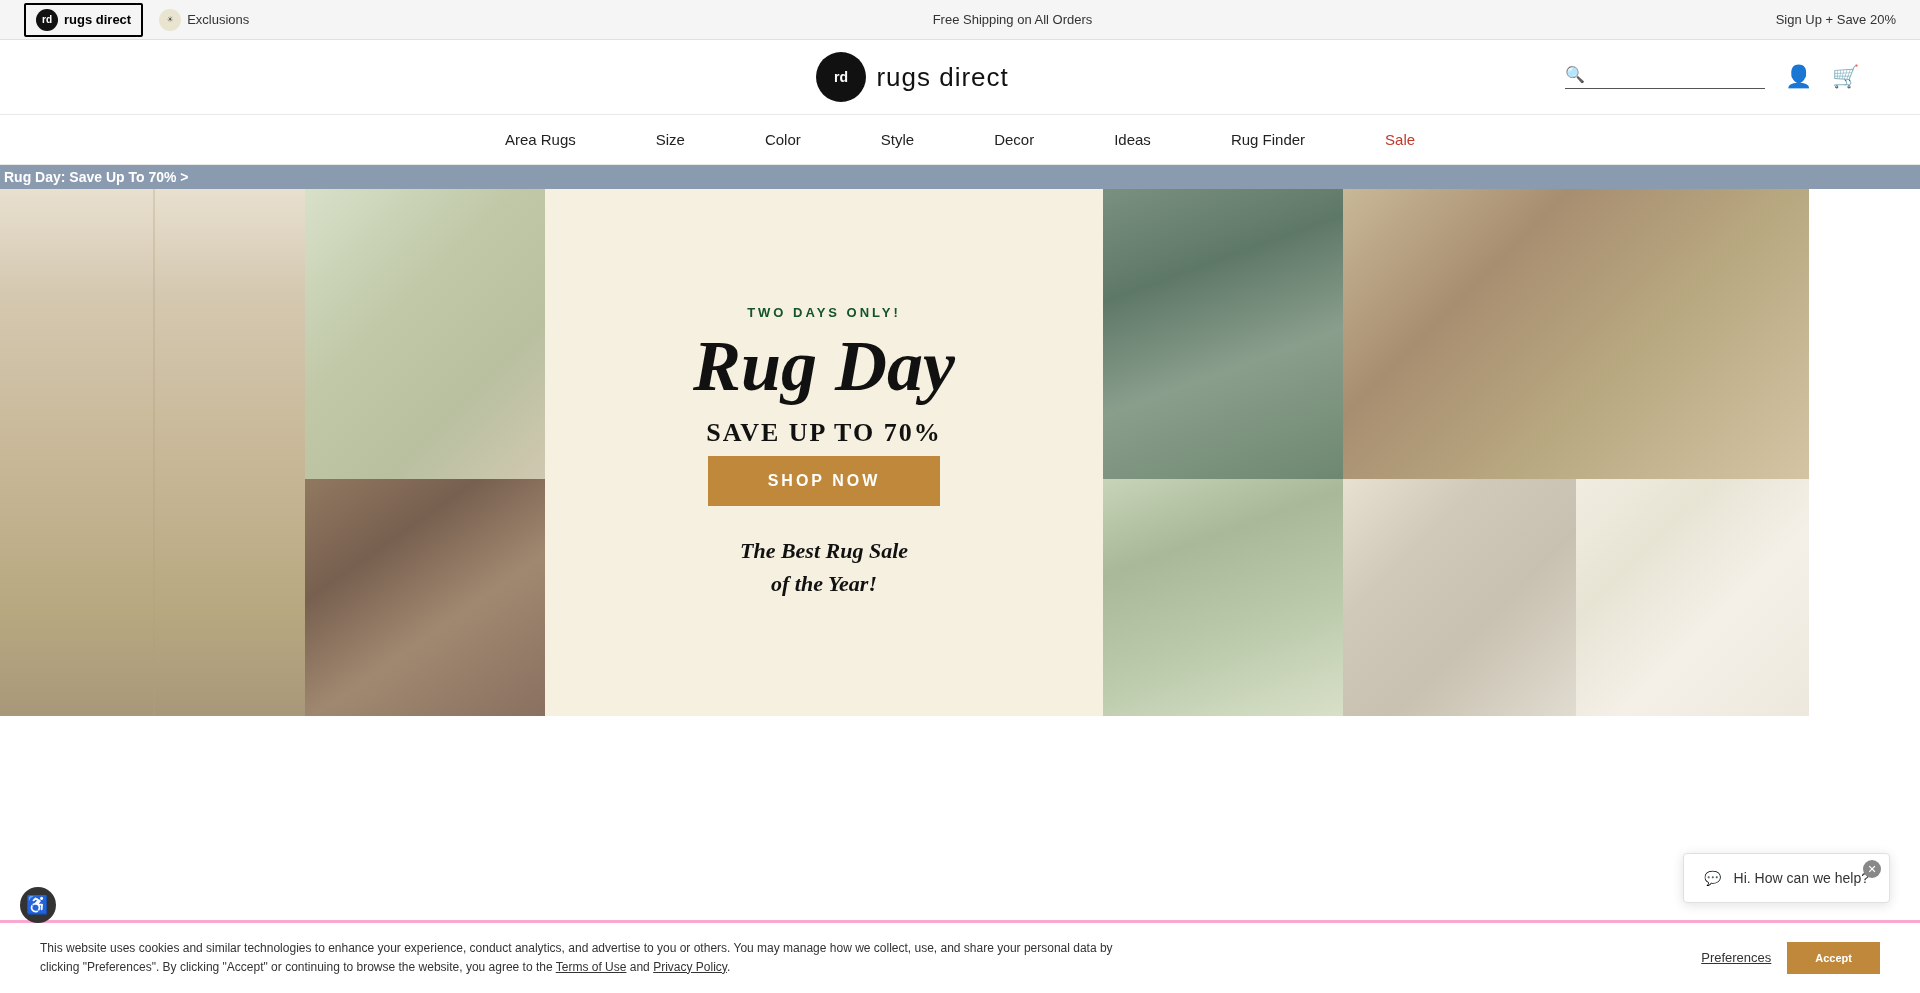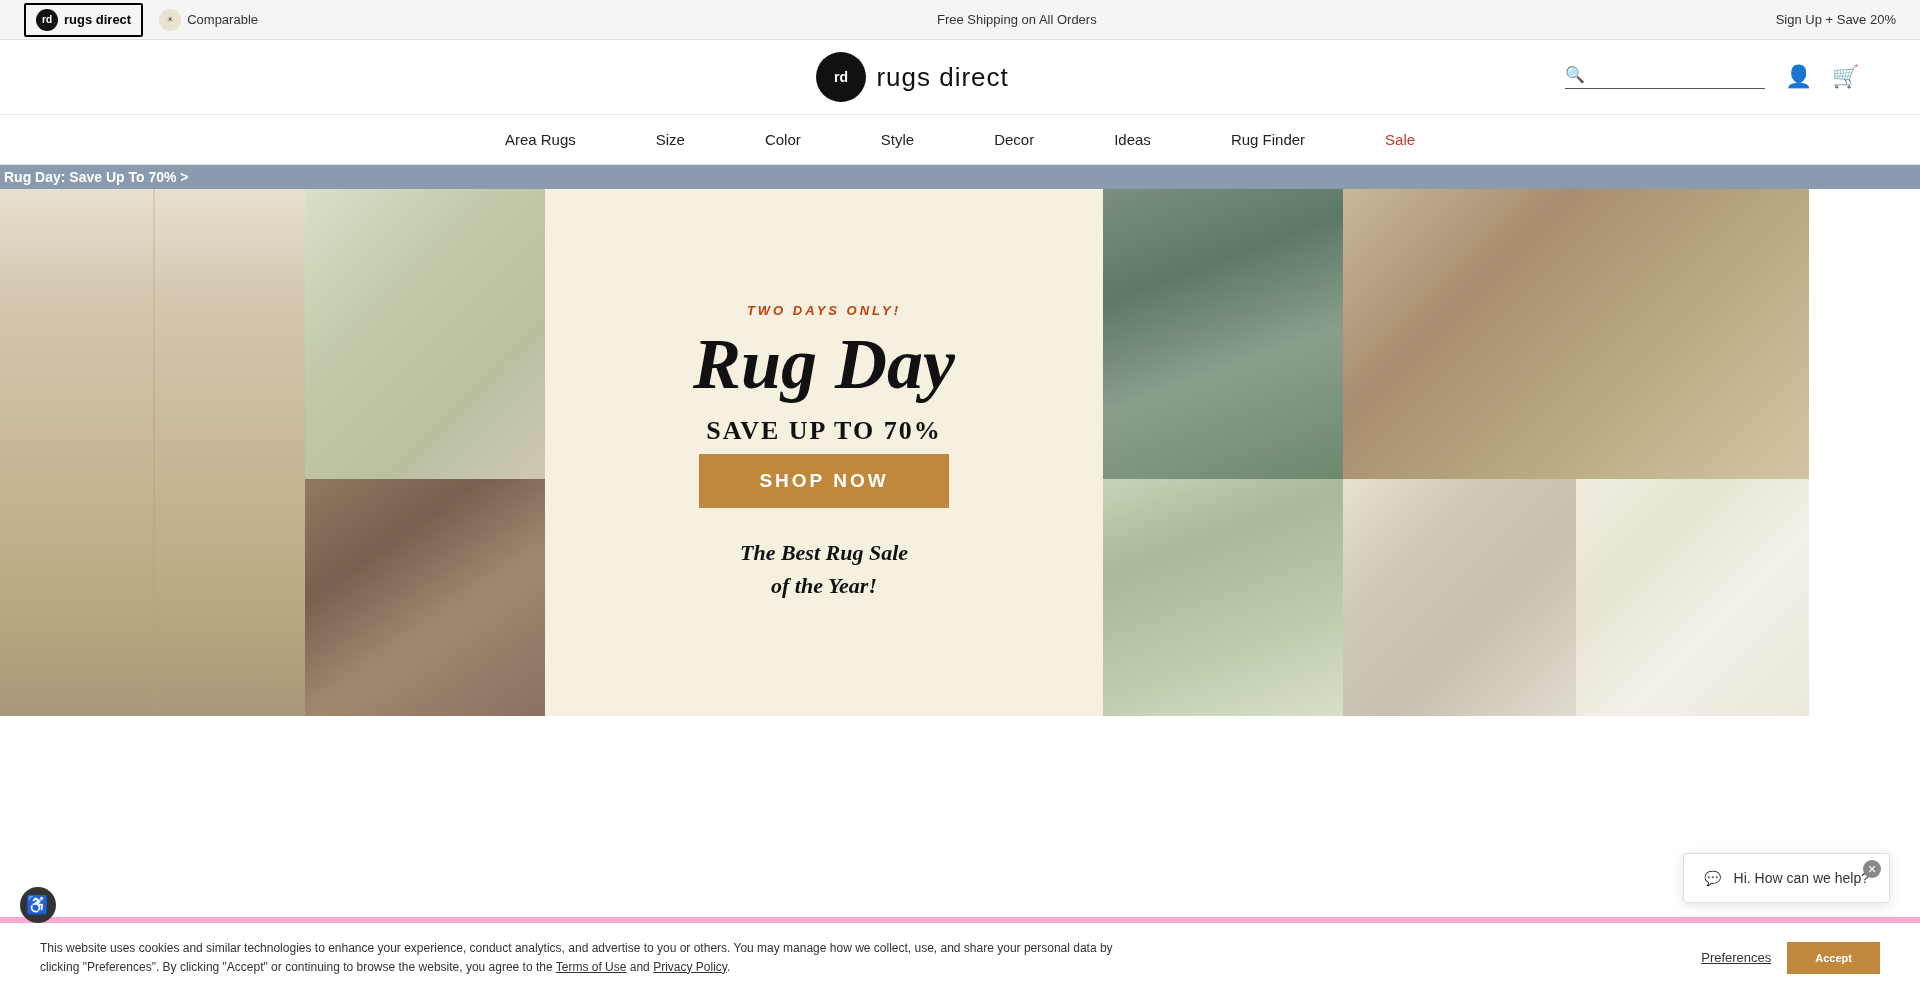--- a/index.html
+++ b/index.html
@@ -149,22 +149,22 @@
       background: linear-gradient(135deg, #e8e0d0 0%, #d0c8b8 30%, #e4dcd0 60%, #f0e8d8 100%);
     }
     
     .img-sideboard {
       grid-column: 6; grid-row: 2;
       background: linear-gradient(135deg, #f0ece0 0%, #e0dcc8 30%, #f4f0e4 60%, #e8e4d8 100%);
     }
 
     
     .promo-eyebrow {
-      font-size: 13px; letter-spacing: 3px; color: #c2410c;
-      font-weight: 600; text-transform: uppercase; margin-bottom: 10px; font-style: italic;
+      font-size: 13px; letter-spacing: 3px; color: #14532d;
+      font-weight: 600; text-transform: uppercase; margin-bottom: 10px;
     }
     .promo-title {
       font-family: 'Georgia', serif;
       font-size: 72px;
       font-style: italic;
       font-weight: 700;
       color: #111;
       line-height: 1;
       margin-bottom: 16px;
       font-family: cursive;
@@ -174,41 +174,41 @@
       color: #111; margin-bottom: 8px; font-family: Liberation Serif, serif;
     }
     .promo-fine {
       font-size: 12px; color: #555; margin-bottom: 28px; line-height: 1.6;
     }
     .shop-now-btn {
       background: #c0883a;
       color: #fff;
       border: none;
       padding: 16px 60px;
-      font-size: 19px;
+      font-size: 16px;
       font-weight: 700;
       letter-spacing: 3px;
       cursor: pointer;
       text-transform: uppercase;
       margin-bottom: 28px;
     }
     .promo-tagline {
       font-style: italic;
       font-size: 22px;
       color: #111;
       line-height: 1.5;
       font-family: Georgia, serif;
       font-weight: bold;
     }
 
     
     .cookie-bar {
       position: fixed; bottom: 0; left: 0; right: 0;
       background: #fff;
-      border-top: 6px solid #f9a8d4;
+      border-top: 3px solid #f9a8d4;
       padding: 16px 40px;
       display: flex; align-items: center; justify-content: space-between;
       font-size: 12px; color: #333;
       z-index: 1000;
     }
     .cookie-text { max-width: 1100px; line-height: 1.6; }
     .cookie-text a { color: #333; }
     .cookie-actions { display: flex; gap: 16px; align-items: center; flex-shrink: 0; }
     .pref-btn {
       background: transparent; border: none;
@@ -297,21 +297,21 @@
 <body>
 
 <div class="top-bar">
   <div class="top-bar-left">
     <div class="top-bar-brand">
       <div class="brand-logo-circle">rd</div>
       <span>rugs direct</span>
     </div>
     <div class="top-bar-brand2">
       <div class="lightopia-logo">☀</div>
-      <span>Comparable</span>
+      <span>Exclusions</span>
     </div>
   </div>
   <div class="top-bar-center">
     <span>Free Shipping on All Orders</span>
   </div>
   <div class="top-bar-right">
     <span>Sign Up + Save 20%</span>
   </div>
 </div>
 

